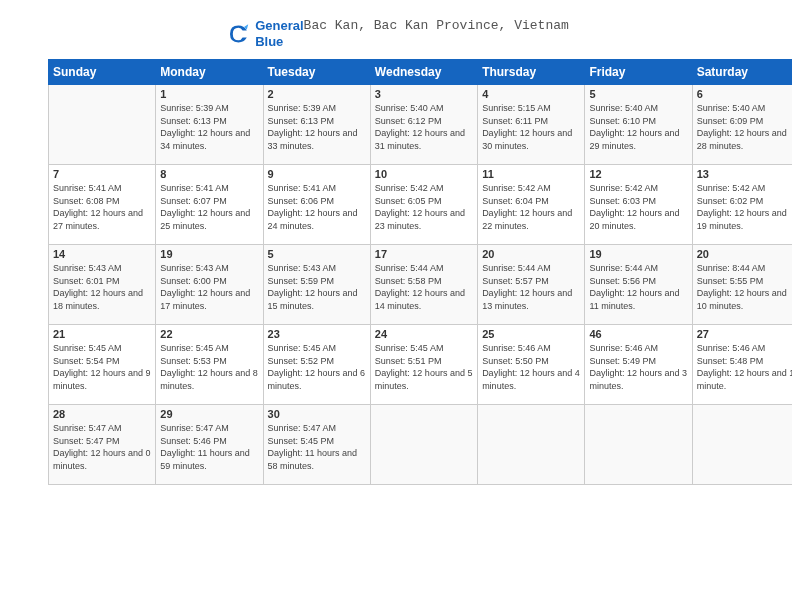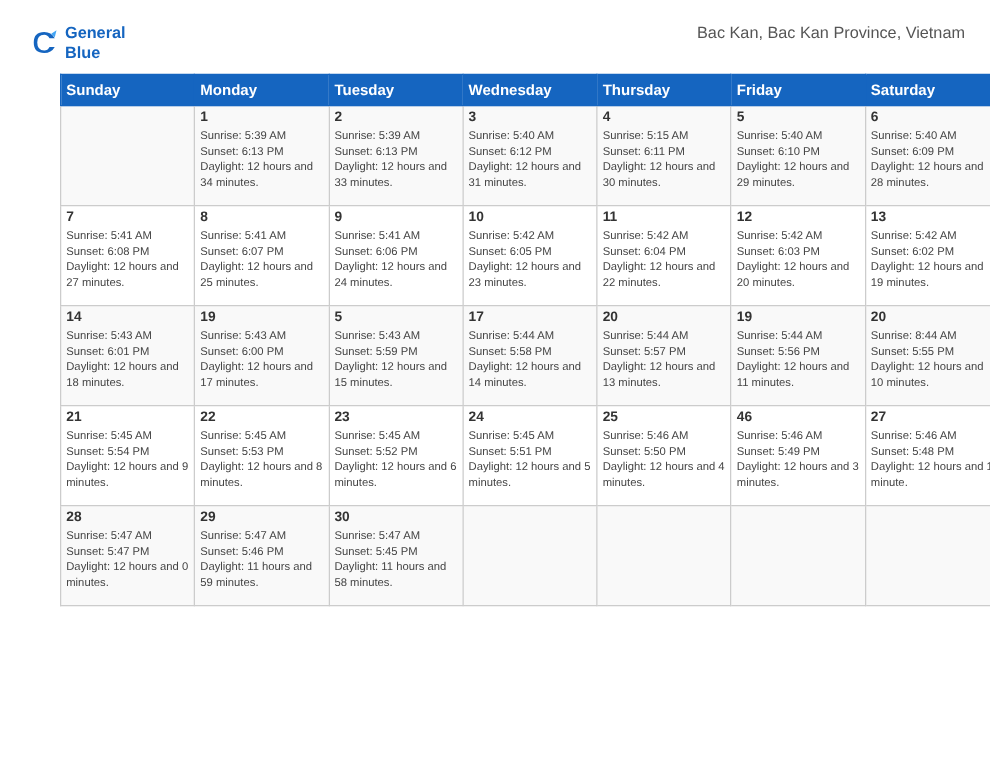--- a/index.html
+++ b/index.html
@@ -11,21 +11,21 @@
       overflow: hidden;
     }
     .page {
       width: 792px;
       height: 612px;
       padding: 18px 20px 12px 20px;
       background: #fff;
     }
     .header {
       display: flex;
-      justify-content: space-between;
+      justify-content: center;
       align-items: flex-start;
       margin-bottom: 10px;
     }
     .logo {
       display: flex;
       align-items: center;
       gap: 4px;
     }
     .logo-text {
       font-size: 13px;
@@ -43,20 +43,21 @@
     }
     .month-title {
       font-size: 32px;
       font-weight: bold;
       color: #333;
       line-height: 1.1;
     }
     .location {
       font-size: 13px;
       color: #555;
+      font-family: Liberation Mono, monospace;
     }
     table {
       width: 100%;
       border-collapse: collapse;
       table-layout: fixed;
       margin-left: 28px;
     }
     thead tr {
       background: #1565c0;
     }

